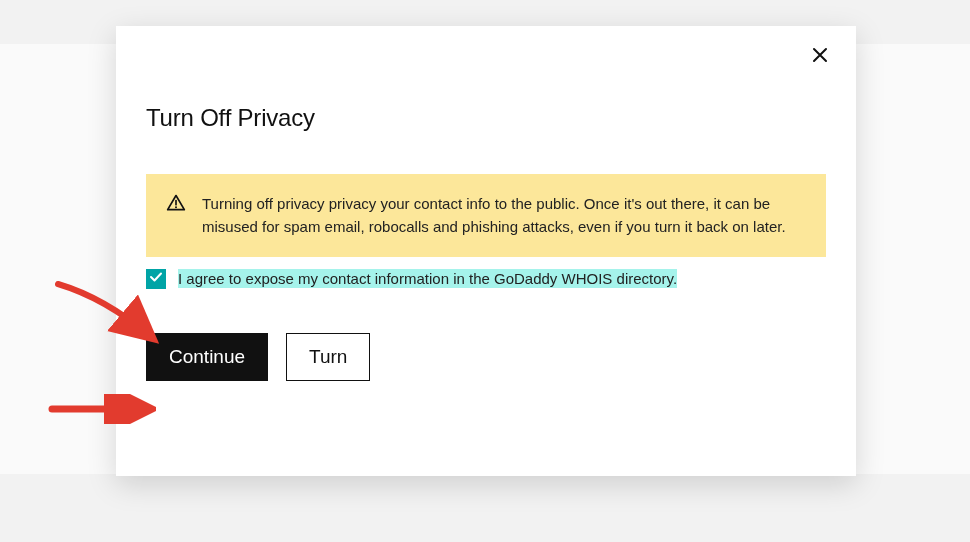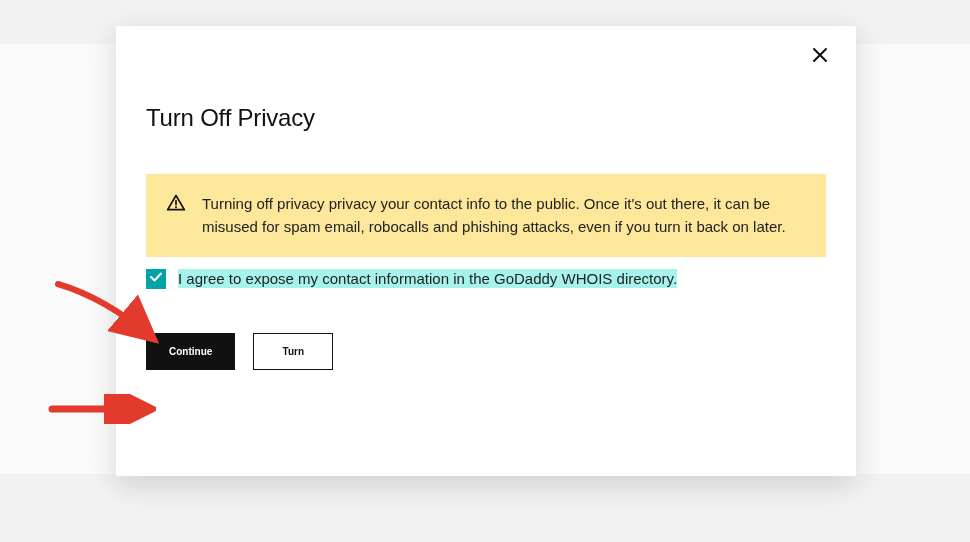--- a/index.html
+++ b/index.html
@@ -91,22 +91,22 @@
   }
   .consent-label .hl {
     background: #a5f3eb;
     padding: 1px 0;
   }
   .btn-row {
     display: flex;
     gap: 18px;
   }
   .btn {
-    font-size: 10px;
-    font-weight: 700;
+    font-size: 19px;
+    font-weight: 400;
     padding: 12px 22px;
     cursor: pointer;
     border: 1px solid #111;
     background: #fff;
     color: #111;
     min-width: 80px;
   }
   .btn-primary {
     background: #111;
     color: #fff;

